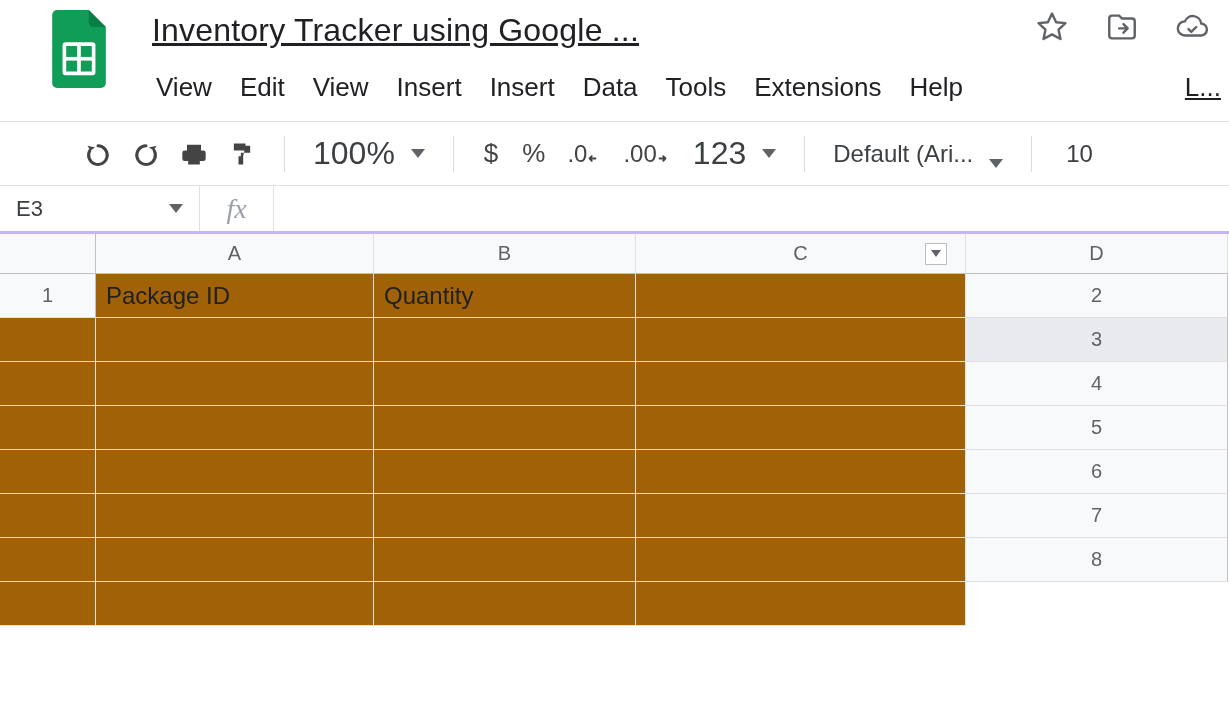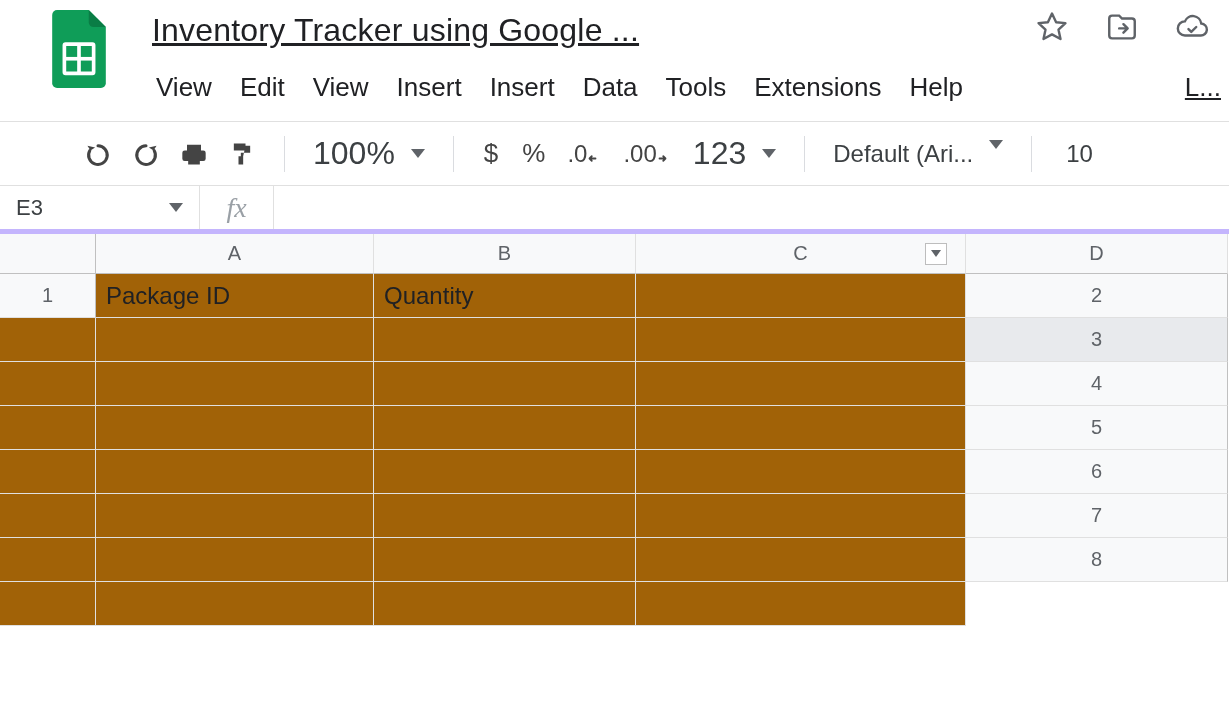--- a/index.html
+++ b/index.html
@@ -92,30 +92,30 @@
   }
   .tb-btn svg { width: 28px; height: 28px; fill: #444; }
   .tb-sep {
     width: 1px; height: 36px;
     background: #dadce0;
     margin: 0 18px;
   }
   .zoom { font-size: 32px; color:#3c4043; display:flex; align-items:center; gap:10px; padding:0 10px; cursor:pointer;}
   .caret { width:0; height:0; border-left:7px solid transparent; border-right:7px solid transparent; border-top:9px solid #5f6368; display:inline-block; margin-left:6px;}
   .fmt-btn { font-size: 26px; font-weight: 400; color:#444; padding:0 12px; cursor:pointer;}
-  .fontbox { font-size: 24px; color:#3c4043; display:flex; align-items:flex-start; gap:10px; padding:0 10px; cursor:pointer; max-width:200px;}
+  .fontbox { font-size: 24px; color:#3c4043; display:flex; align-items:flex-end; gap:10px; padding:0 10px; cursor:pointer; max-width:200px;}
   .fontbox .fontname { max-width:150px; overflow:hidden; text-overflow:ellipsis; white-space:nowrap; }
   .fontsize { font-size:24px; color:#3c4043; padding:0 16px;}
 
   
   .fxrow {
     display: flex;
     align-items: center;
     height: 48px;
-    border-bottom: 5px solid #c4b5fd;
+    border-bottom: 3px solid #c4b5fd;
     justify-content: flex-end;
   }
   .namebox {
     width: 200px;
     height: 100%;
     display: flex;
     align-items: center;
     padding-left: 16px;
     font-size: 22px;
     color: #3c4043;

